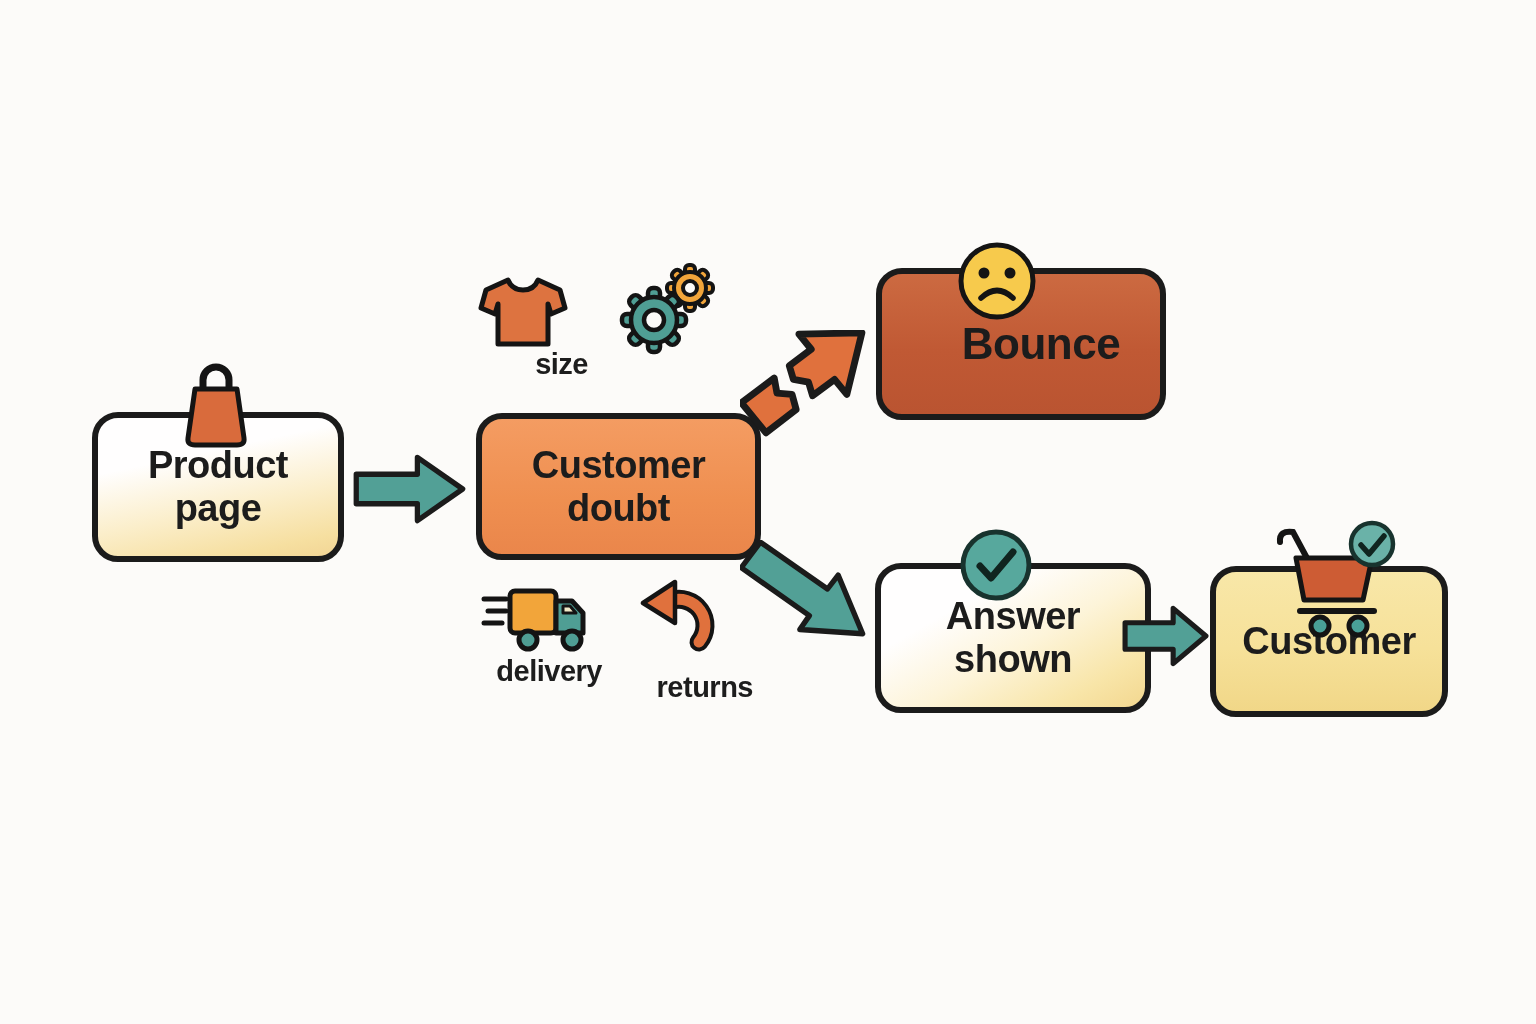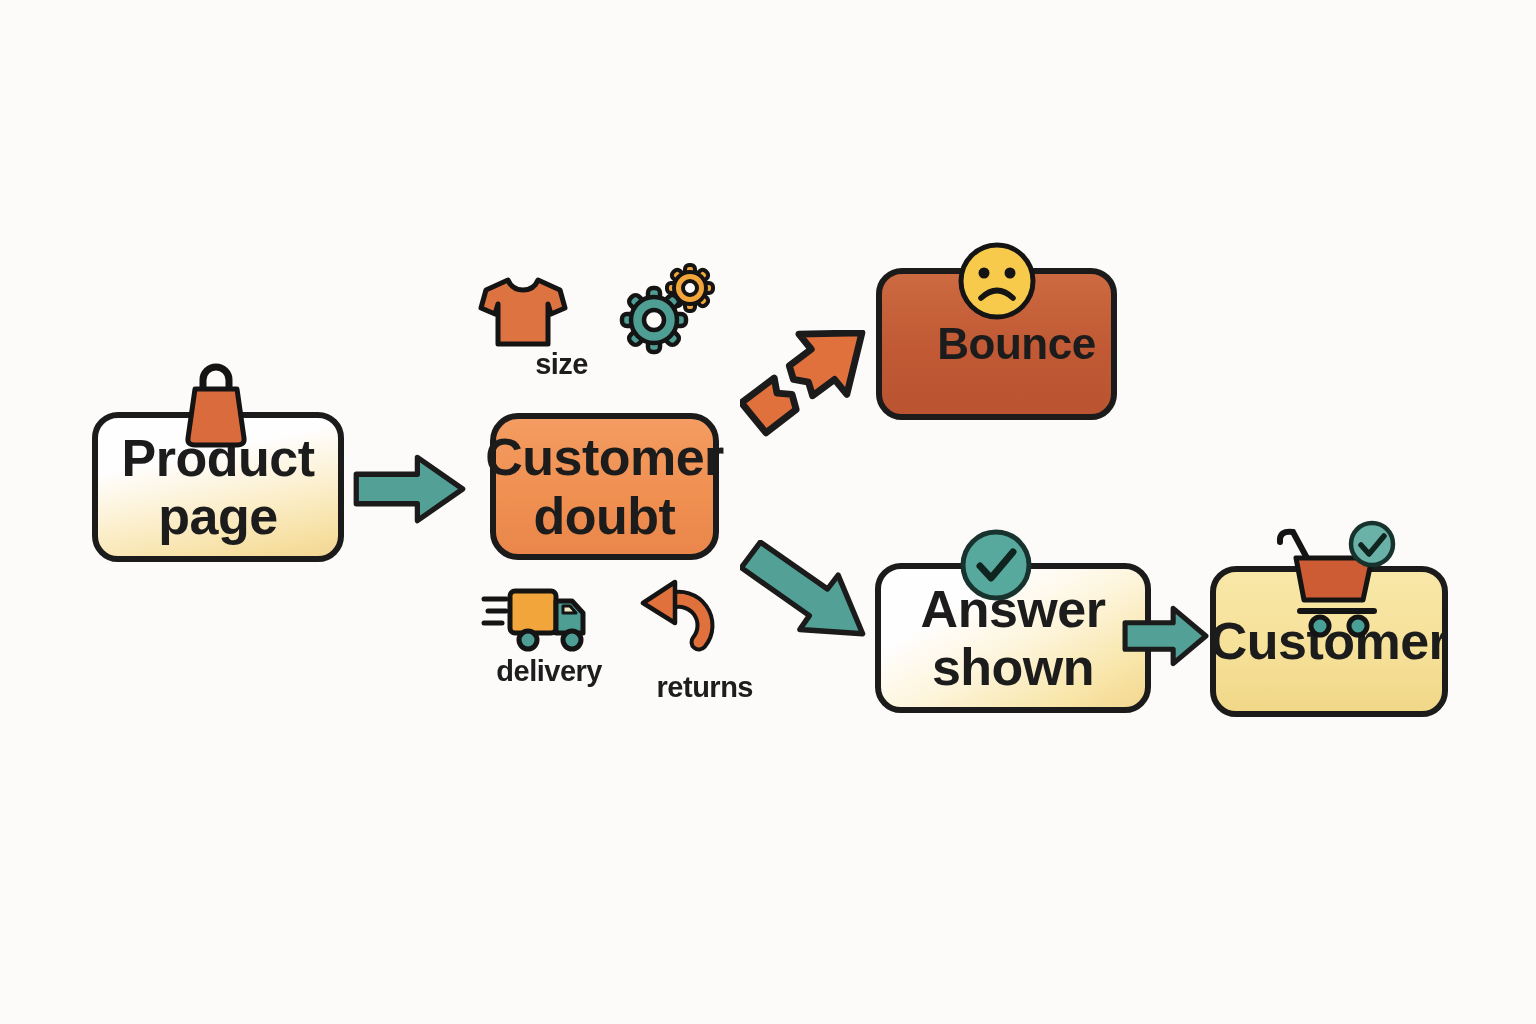--- a/index.html
+++ b/index.html
@@ -13,38 +13,37 @@
   .node{
     position:absolute;
     border:6px solid #1b1b1b;
     border-radius:26px;
     display:flex;align-items:center;justify-content:center;
     text-align:center;
     box-sizing:border-box;
   }
   .node-label{
     font-weight:bold;
-    font-size:52px;
+    font-size:38px;
     line-height:1.12;
     color:#1c1c1c;
     letter-spacing:-0.5px;
     padding:0 10px;
   }
   .nowrap{white-space:nowrap;}
   .node-product{
     left:92px;top:412px;width:252px;height:150px;
     background:linear-gradient(168deg,#fffefe 30%,#fbeeca 62%,#f6dfa0 88%,#f2d595 100%);
   }
   .node-doubt{
-    left:490px;top:413px;width:229px;height:147px;
+    left:476px;top:413px;width:285px;height:147px;
     background:linear-gradient(180deg,#f49c62 0%,#ef8f50 60%,#ea864b 100%);
-    border-radius:28px;
   }
   .node-bounce{
-    left:876px;top:268px;width:241px;height:152px;
+    left:876px;top:268px;width:290px;height:152px;
     background:linear-gradient(180deg,#cc6a41 0%,#c05934 55%,#ba5431 100%);
     padding-left:40px;
   }
   .node-bounce .node-label{font-size:44px;}
   .node-answer{
     left:875px;top:563px;width:276px;height:150px;
     background:linear-gradient(150deg,#fffefe 28%,#fdf4d9 55%,#f8e5a8 82%,#f3d78f 100%);
   }
   .node-checkout{
     left:1210px;top:566px;width:238px;height:151px;

